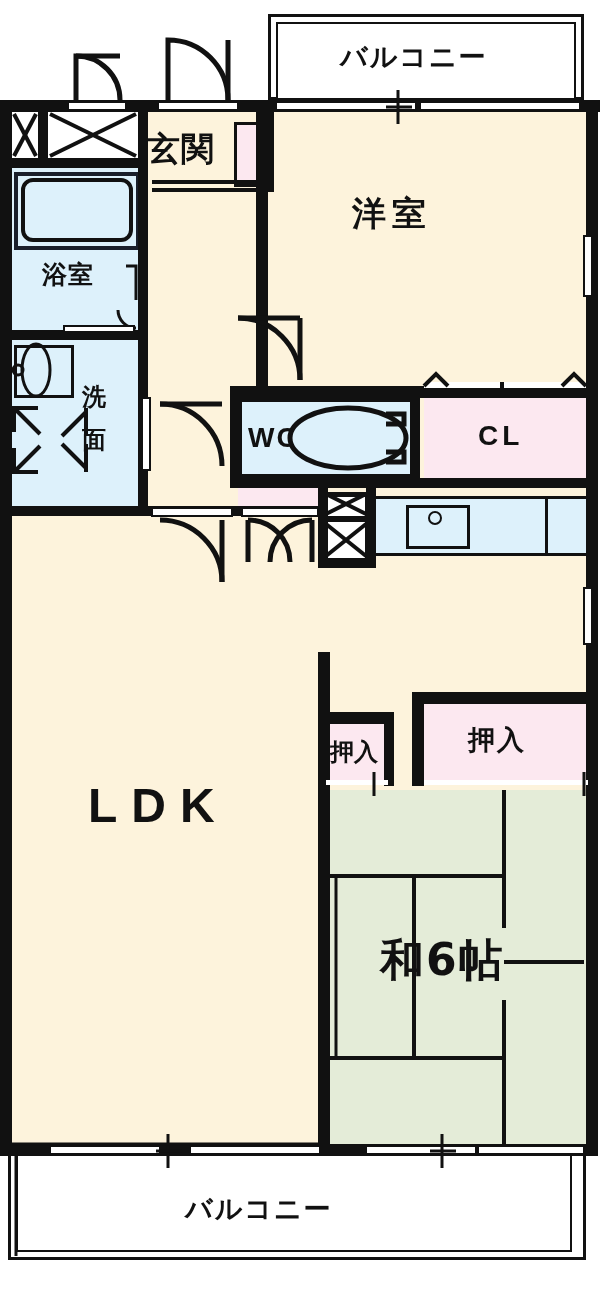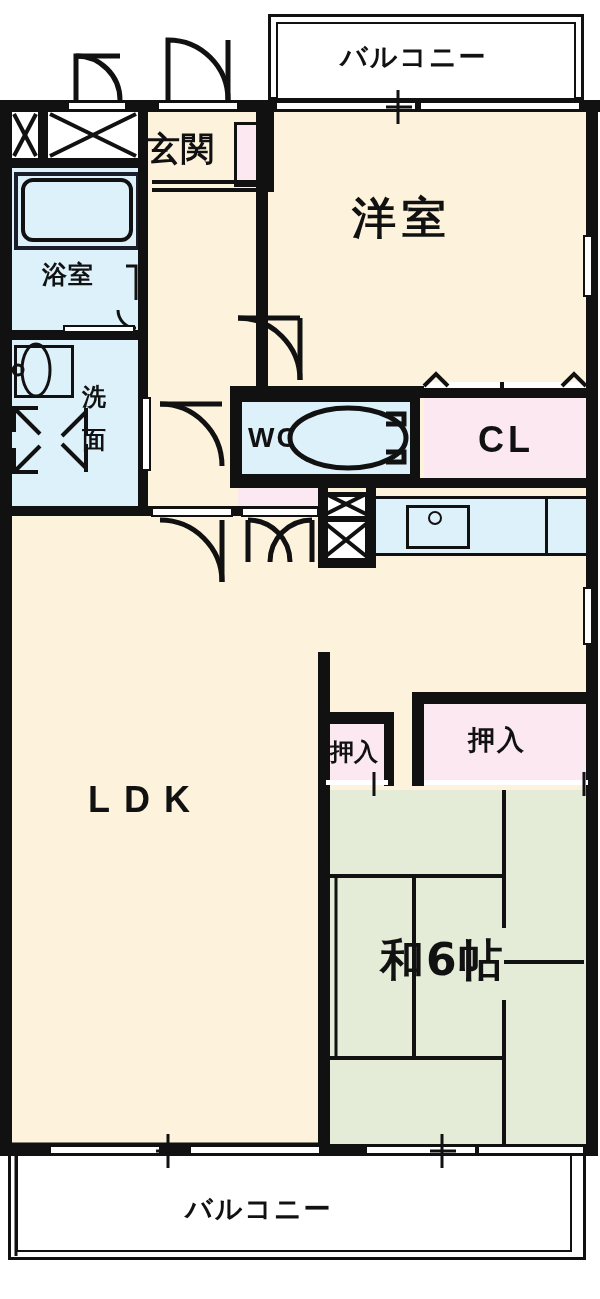--- a/index.html
+++ b/index.html
@@ -38,41 +38,41 @@
   <div style="position:absolute;left:14px;top:345px;width:60px;height:53px;border:3px solid #111;background:#ddf1fb;box-sizing:border-box;"></div>
   <div class="lbl jp" style="left:82px;top:385px;font-size:24px;">洗</div>
   <div class="lbl jp" style="left:82px;top:428px;font-size:24px;">面</div>
 
   <div class="rm" style="left:152px;top:112px;width:110px;height:68px;background:#fdf3dc;"></div>
   <div class="lbl jp" style="left:147px;top:132px;font-size:33px;letter-spacing:1px;">玄関</div>
 
   <div class="rm" style="left:234px;top:122px;width:28px;height:65px;background:#fce8f0;border:3px solid #111;box-sizing:border-box;"></div>
 
   <div class="rm" style="left:272px;top:108px;width:316px;height:278px;background:#fdf3dc;"></div>
-  <div class="lbl jp" style="left:352px;top:196px;font-size:44px;letter-spacing:6px;">洋室</div>
+  <div class="lbl jp" style="left:352px;top:196px;font-size:34px;letter-spacing:6px;">洋室</div>
 
   <div class="rm" style="left:238px;top:398px;width:178px;height:80px;background:#ddf1fb;border:4px solid #111;box-sizing:border-box;"></div>
   <div class="lbl" style="left:248px;top:424px;font-size:28px;font-weight:700;letter-spacing:2px;">WC</div>
 
   <div class="rm" style="left:424px;top:394px;width:164px;height:84px;background:#fce8f0;"></div>
-  <div class="lbl" style="left:478px;top:422px;font-size:36px;font-weight:700;letter-spacing:4px;">CL</div>
+  <div class="lbl" style="left:478px;top:422px;font-size:28px;font-weight:700;letter-spacing:4px;">CL</div>
 
   <div class="rm" style="left:372px;top:496px;width:216px;height:60px;background:#ddf1fb;"></div>
   <div class="thin" style="left:372px;top:496px;width:216px;height:3px;"></div>
   <div class="thin" style="left:372px;top:553px;width:216px;height:3px;"></div>
   <div class="thin" style="left:545px;top:499px;width:3px;height:55px;"></div>
 
   <div style="position:absolute;left:406px;top:505px;width:64px;height:44px;border:3px solid #111;background:#ddf1fb;box-sizing:border-box;"></div>
   <div style="position:absolute;left:428px;top:511px;width:10px;height:10px;border:2px solid #111;border-radius:50%;background:#ddf1fb;"></div>
 
   <div class="rm" style="left:322px;top:492px;width:48px;height:72px;background:#ffffff;border:5px solid #111;box-sizing:border-box;"></div>
 
   <div class="rm" style="left:238px;top:488px;width:80px;height:22px;background:#fce8f0;"></div>
 
-  <div class="lbl" style="left:88px;top:782px;font-size:36px;font-weight:700;letter-spacing:14px;">LDK</div>
+  <div class="lbl" style="left:88px;top:782px;font-size:48px;font-weight:700;letter-spacing:14px;">LDK</div>
 
   <div class="rm" style="left:326px;top:722px;width:62px;height:60px;background:#fce8f0;"></div>
   <div class="lbl jp" style="left:330px;top:740px;font-size:24px;letter-spacing:0px;">押入</div>
 
   <div class="rm" style="left:424px;top:702px;width:164px;height:80px;background:#fce8f0;"></div>
   <div class="lbl jp" style="left:468px;top:726px;font-size:27px;letter-spacing:2px;">押入</div>
 
   <div class="rm" style="left:326px;top:790px;width:262px;height:362px;background:#e4ecd8;"></div>
   <div class="lbl jp" style="left:380px;top:938px;font-size:44px;letter-spacing:2px;">和6帖</div>
 

